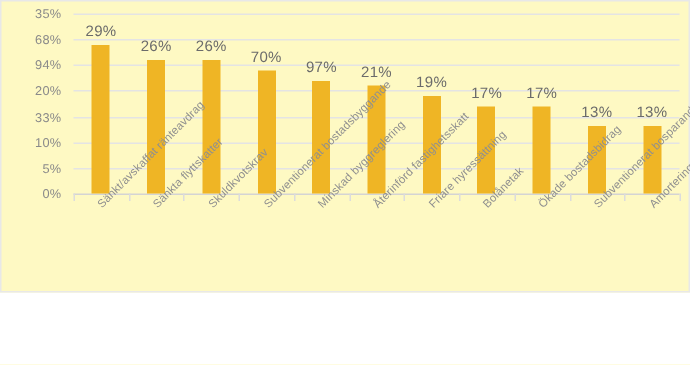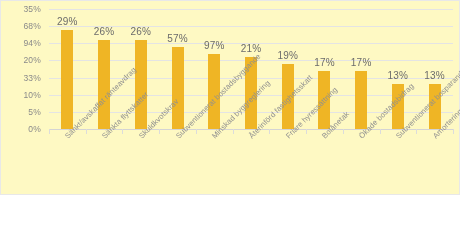--- a/index.html
+++ b/index.html
@@ -161,21 +161,21 @@
         <div class="bar-slot" style="left: 36.7273px; width: 36.7273px;">
           <div class="bar" style="height: 89.1429px; background: rgb(239, 181, 37);"></div>
           <div class="bar-label" style="bottom: 92.1429px;">26%</div>
         </div>
         <div class="bar-slot" style="left: 73.4545px; width: 36.7273px;">
           <div class="bar" style="height: 89.1429px; background: rgb(239, 181, 37);"></div>
           <div class="bar-label" style="bottom: 92.1429px;">26%</div>
         </div>
         <div class="bar-slot" style="left: 110.182px; width: 36.7273px;">
           <div class="bar" style="height: 82.2857px; background: rgb(239, 181, 37);"></div>
-          <div class="bar-label" style="bottom: 85.2857px;">57%</div>
+          <div class="bar-label" style="bottom: 85.2857px;">70%</div>
         </div>
         <div class="bar-slot" style="left: 146.909px; width: 36.7273px;">
           <div class="bar" style="height: 75.4286px; background: rgb(239, 181, 37);"></div>
           <div class="bar-label" style="bottom: 78.4286px;">97%</div>
         </div>
         <div class="bar-slot" style="left: 183.636px; width: 36.7273px;">
           <div class="bar" style="height: 72px; background: rgb(239, 181, 37);"></div>
           <div class="bar-label" style="bottom: 75px; text-align: right;">21%</div>
         </div>
         <div class="bar-slot" style="left: 220.364px; width: 36.7273px;">

